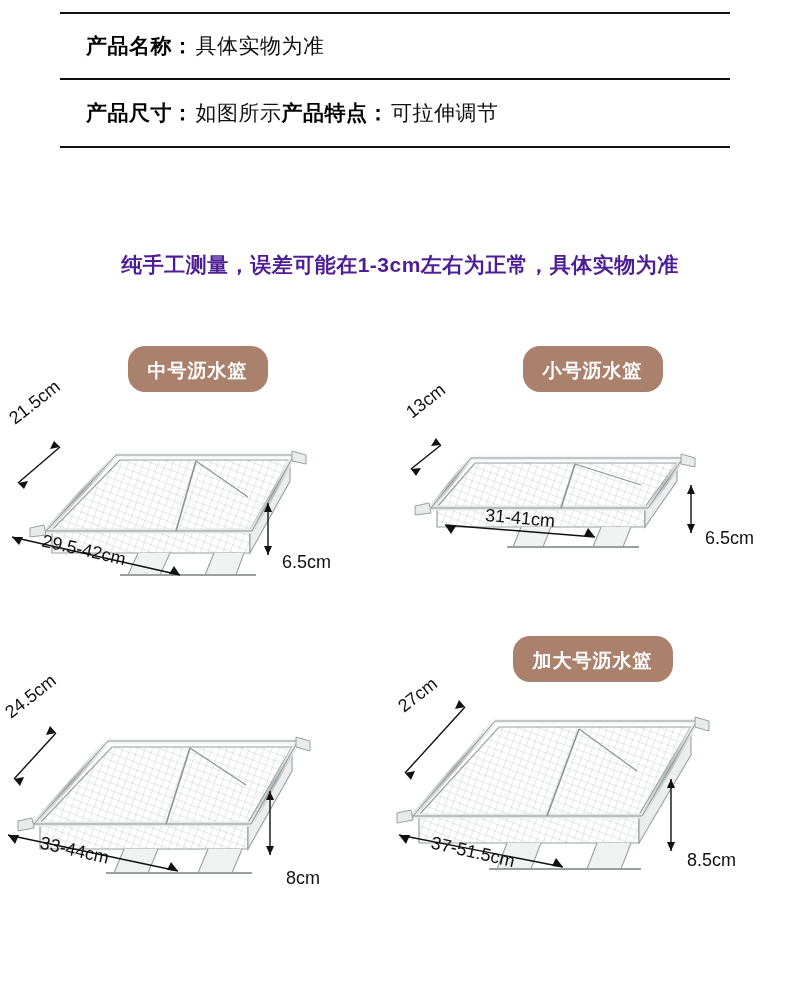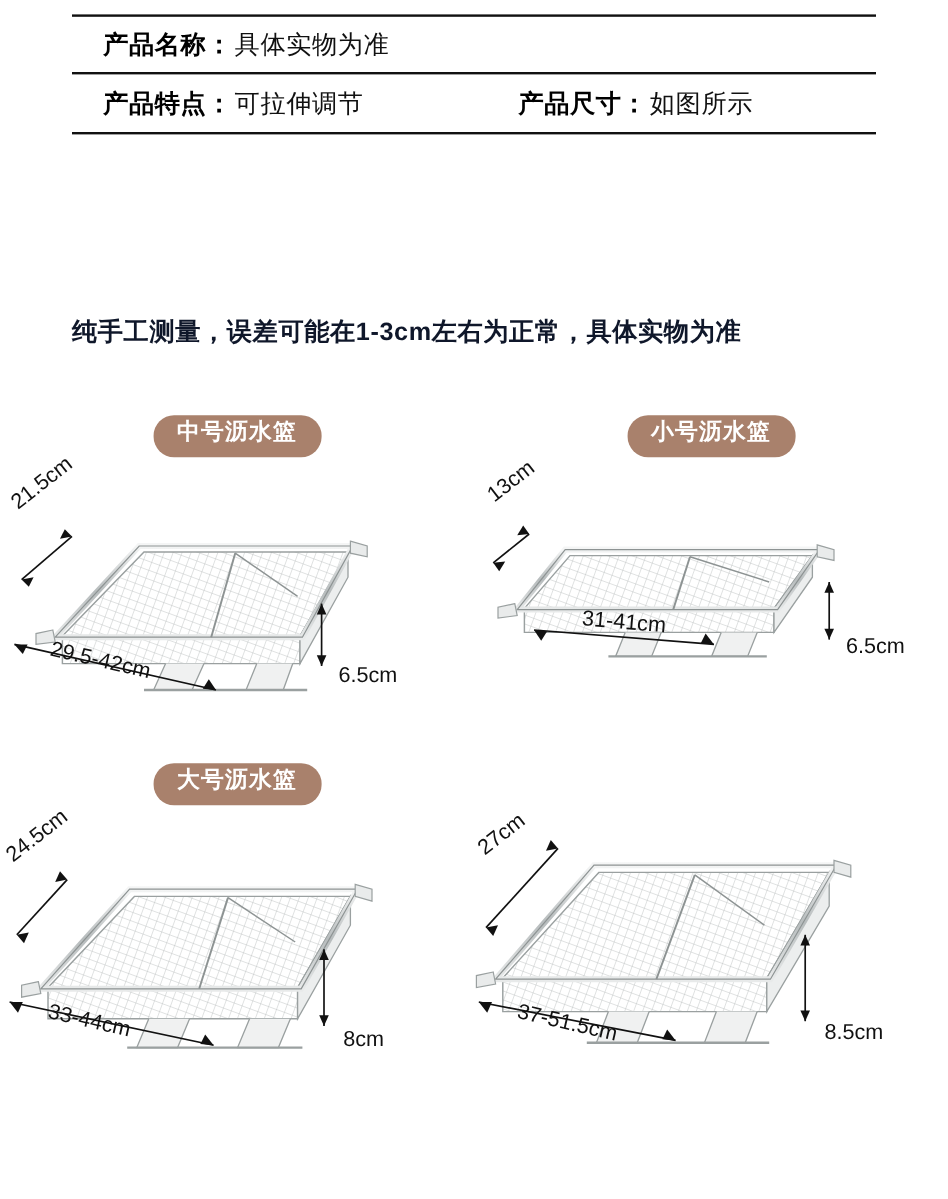--- a/index.html
+++ b/index.html
@@ -22,44 +22,43 @@
   .spec-table {
     position: absolute;
     left: 60px;
     top: 12px;
     width: 670px;
   }
   .spec-row {
     display: flex;
     align-items: center;
     border-bottom: 2px solid #111;
-    height: 50px;
+    height: 68px;
     padding-left: 26px;
-    gap: 16px;
   }
   .spec-row:first-child { border-top: 2px solid #111; }
   .spec-cell {
     display: flex;
     align-items: baseline;
     font-size: 21px;
     letter-spacing: 0.5px;
   }
   .spec-cell.first { width: 330px; }
   .spec-label { font-weight: bold; color: #000; }
   .spec-value { font-weight: normal; color: #111; margin-left: 2px; }
 
   .note {
     position: absolute;
     left: 60px;
-    top: 262px;
+    top: 251px;
     width: 680px;
-    text-align: left;
+    text-align: center;
     font-size: 21px;
     font-weight: bold;
-    color: #0f172a;
+    color: #4c1d95;
     letter-spacing: 0.5px;
   }
 
   
   .grid {
     position: absolute;
     left: 0;
     top: 330px;
     width: 790px;
     height: 660px;
@@ -77,21 +76,21 @@
   .badge {
     position: absolute;
     left: 50%;
     transform: translateX(-50%);
     top: 16px;
     background: #a9816c;
     color: #fff;
     font-size: 19px;
     font-weight: bold;
     letter-spacing: 1px;
-    padding: 1px 20px 8px;
+    padding: 12px 20px 8px;
     border-radius: 17px;
     white-space: nowrap;
     text-align: right;
   }
 
   .art {
     position: absolute;
     left: 0; top: 55px;
     width: 395px; height: 245px;
   }
@@ -115,27 +114,27 @@
   <div class="spec-table">
 
     <div class="spec-row">
       <div class="spec-cell first">
         <span class="spec-label">产品名称：</span>
         <span class="spec-value">具体实物为准</span>
       </div>
     </div>
 
     <div class="spec-row">
+      <div class="spec-cell">
+        <span class="spec-label">产品尺寸：</span>
+        <span class="spec-value">如图所示</span>
+      </div>
       <div class="spec-cell first">
         <span class="spec-label">产品特点：</span>
         <span class="spec-value">可拉伸调节</span>
-      </div>
-      <div class="spec-cell">
-        <span class="spec-label">产品尺寸：</span>
-        <span class="spec-value">如图所示</span>
       </div>
     </div>
 
 
   </div>
 
   <div class="note">纯手工测量，误差可能在1-3cm左右为正常，具体实物为准</div>
 
   <div class="grid">
 
@@ -235,21 +234,20 @@
             <path d="M296 148 l-4 -9 l8 0 z"></path>
           </g>
         </svg>
       </div>
       <div class="dim rot-depth" style="left:20px; top:72px;">13cm</div>
       <div class="dim" style="left:90px; top:178px; transform:rotate(5deg);">31-41cm</div>
       <div class="dim" style="left:310px; top:198px;">6.5cm</div>
     </div>
 
     <div class="cell c2">
-      <div class="badge">大号沥水篮</div>
       <div class="art">
         <svg width="395" height="245" viewBox="0 0 395 245">
           <defs>
             <pattern id="mesh3" width="7" height="7" patternUnits="userSpaceOnUse" patternTransform="rotate(20)">
               <path d="M0 0 L7 0 M0 0 L0 7" stroke="#b9bdbd" stroke-width="0.7" fill="none"></path>
             </pattern>
             <linearGradient id="rim3" x1="0" y1="0" x2="0" y2="1">
               <stop offset="0%" stop-color="#f4f5f5"></stop>
               <stop offset="50%" stop-color="#b7bcbd"></stop>
               <stop offset="100%" stop-color="#e8eaea"></stop>
@@ -279,24 +277,25 @@
             <path d="M56 58 l-10 2 l4 -9 z"></path>
             <path d="M8 160 l11 0 l-4 9 z"></path>
             <path d="M178 196 l-11 -1 l4 -8 z"></path>
             <path d="M270 116 l-4 9 l8 0 z"></path>
             <path d="M270 180 l-4 -9 l8 0 z"></path>
           </g>
         </svg>
       </div>
       <div class="dim rot-depth" style="left:14px; top:82px;">24.5cm</div>
       <div class="dim rot-width" style="left:38px; top:212px;">33-44cm</div>
-      <div class="dim" style="left:286px; top:236px;">8cm</div>
+      <div class="dim" style="left:286px; top:248px;">8cm</div>
     </div>
 
     <div class="cell c3">
+      <div class="badge">加大号沥水篮</div>
       <div class="art">
         <svg width="395" height="245" viewBox="0 0 395 245">
           <defs>
             <pattern id="mesh4" width="7" height="7" patternUnits="userSpaceOnUse" patternTransform="rotate(20)">
               <path d="M0 0 L7 0 M0 0 L0 7" stroke="#b9bdbd" stroke-width="0.7" fill="none"></path>
             </pattern>
             <linearGradient id="rim4" x1="0" y1="0" x2="0" y2="1">
               <stop offset="0%" stop-color="#f4f5f5"></stop>
               <stop offset="50%" stop-color="#b7bcbd"></stop>
               <stop offset="100%" stop-color="#e8eaea"></stop>

